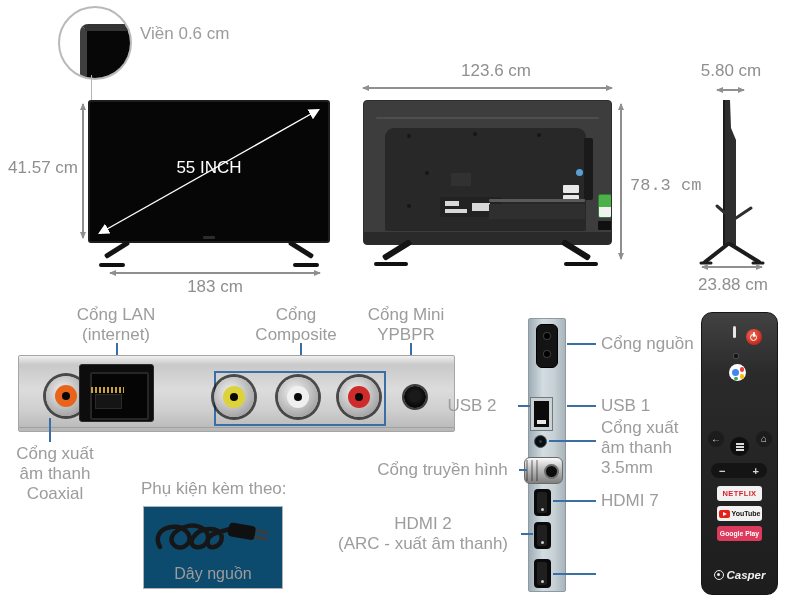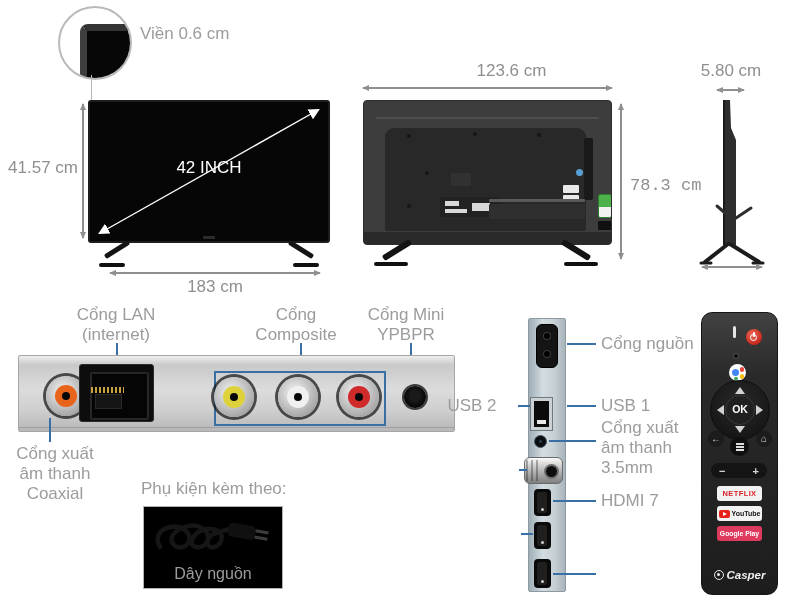--- a/index.html
+++ b/index.html
@@ -71,21 +71,21 @@
   .lan{position:absolute;left:60px;top:8px;width:75px;height:58px;background:#0d0d0d;border-radius:3px;border:1px solid #2b2b2b;box-sizing:border-box;}
   .lan .inner{position:absolute;left:10px;top:7px;width:55px;height:44px;background:#050505;border:2px solid #262626;border-radius:2px;}
   .lan .pins{position:absolute;left:11px;top:22px;width:33px;height:6px;
              background:repeating-linear-gradient(90deg,#c9a23f 0 2px,#0a0a0a 2px 4px);}
   .lan .step{position:absolute;left:15px;top:29px;width:25px;height:13px;background:#151515;border:1px solid #2a2a2a;}
   .comp-box{position:absolute;left:195px;top:15px;width:172px;height:55px;border:2px solid #3a6fa5;box-sizing:border-box;}
   .mini-jack{position:absolute;left:385px;top:30px;width:22px;height:22px;border-radius:50%;
              background:radial-gradient(circle at 50% 45%,#1a1a1a 0 30%,#060606 70%);box-shadow:0 0 0 2px #3c3c3c;}
 
   
-  .acc-box{position:absolute;left:143px;top:506px;width:140px;height:83px;border:1px solid #b3b3b3;background:#000000;box-sizing:border-box;}
+  .acc-box{position:absolute;left:143px;top:506px;width:140px;height:83px;border:1px solid #b3b3b3;background:#0c4a6e;box-sizing:border-box;}
   .acc-label{position:absolute;left:0;bottom:5px;width:100%;text-align:center;color:#9c9c9c;font-size:16px;}
 
   
   .strip{position:absolute;left:528px;top:318px;width:38px;height:274px;border:1px solid #8e9aa2;box-sizing:border-box;
          background:linear-gradient(90deg,#9fadb6,#d2dce1 38%,#c6d0d5 70%,#a9b5bc);border-radius:2px;}
   .socket{position:absolute;left:7px;top:5px;width:22px;height:44px;background:#141414;border-radius:6px;border:1px solid #000;box-sizing:border-box;}
   .socket i{position:absolute;left:7px;width:6px;height:6px;border-radius:50%;background:#000;box-shadow:0 0 0 1px #3a3a3a;}
   .usb{position:absolute;left:1px;top:78px;width:23px;height:34px;background:#ccd1d3;border:1px solid #6f7a80;box-sizing:border-box;}
   .usb::before{content:"";position:absolute;left:3px;top:3px;right:3px;bottom:3px;background:#0b0b0b;}
   .usb::after{content:"";position:absolute;left:6px;right:6px;bottom:6px;height:4px;background:#e8e8e8;}
@@ -159,32 +159,32 @@
 
   <div class="tv-front">
     <svg width="238" height="139" style="position:absolute;left:0;top:0;">
       <defs>
         <marker id="aw" viewBox="0 0 10 10" refX="8" refY="5" markerWidth="8" markerHeight="8" orient="auto-start-reverse">
           <path d="M0,0 L10,5 L0,10 z" fill="#ffffff"></path>
         </marker>
       </defs>
       <line x1="10" y1="131" x2="228" y2="8" stroke="#ffffff" stroke-width="1.4" marker-end="url(#aw)" marker-start="url(#aw)"></line>
     </svg>
-    <div class="diag-label">42 INCH</div>
+    <div class="diag-label">55 INCH</div>
     <div class="chin-mark"></div>
   </div>
   <div class="foot-blade" style="left:103px;top:247px;width:28px;height:5px;transform:rotate(-32deg);"></div>
   <div class="foot-pad" style="left:99px;top:263px;width:26px;height:4px;"></div>
   <div class="foot-blade" style="left:287px;top:247px;width:28px;height:5px;transform:rotate(32deg);"></div>
   <div class="foot-pad" style="left:293px;top:263px;width:26px;height:4px;"></div>
 
   <div class="dim-h" style="left:110px;top:272px;width:210px;"></div>
   <div class="dim" style="left:160px;top:277px;width:110px;text-align:center;">183 cm</div>
 
-  <div class="dim" style="left:444px;top:61px;width:135px;text-align:center;">123.6 cm</div>
+  <div class="dim" style="left:396px;top:61px;width:135px;text-align:right;">123.6 cm</div>
   <div class="dim-h" style="left:363px;top:87px;width:249px;"></div>
 
   <div class="tv-back">
     <div class="grille"></div>
     <div class="back-panel">
       <div class="screw" style="left:22px;top:6px;"></div>
       <div class="screw" style="left:88px;top:4px;"></div>
       <div class="screw" style="left:152px;top:5px;"></div>
       <div class="screw" style="left:22px;top:76px;"></div>
       <div class="screw" style="left:88px;top:80px;"></div>
@@ -219,20 +219,21 @@
 
   <svg class="abs" style="left:695px;top:90px;" width="80" height="185">
     <path d="M29,10 L35,10 L36,38 L41,50 L41,155 L29,155 Z" fill="#2e2e2e"></path>
     <rect x="28" y="10" width="2" height="145" fill="#1a1a1a"></rect>
     <path d="M38,130 L22,116 M38,130 L56,118" stroke="#2e2e2e" stroke-width="3" stroke-linecap="round" fill="none"></path>
     <path d="M33,154 L10,172 M35,154 L64,172" stroke="#1c1c1c" stroke-width="4" stroke-linecap="round" fill="none"></path>
     <path d="M6,173 L16,173 M58,173 L68,173" stroke="#1c1c1c" stroke-width="3" stroke-linecap="round" fill="none"></path>
   </svg>
 
   <div class="dim-h" style="left:702px;top:266px;width:60px;"></div>
+  <div class="dim" style="left:683px;top:275px;width:100px;text-align:center;">23.88 cm</div>
 
   <div class="label center" style="left:236px;top:305px;width:120px;">Cổng
 Composite</div>
   <div class="label center" style="left:56px;top:305px;width:120px;">Cổng LAN
 (internet)</div>
   <div class="label center" style="left:346px;top:305px;width:120px;">Cổng Mini
 YPBPR</div>
   <div class="ptr v" style="left:116px;top:343px;height:40px;"></div>
   <div class="ptr v" style="left:300px;top:343px;height:27px;"></div>
   <div class="ptr v" style="left:410px;top:343px;height:41px;"></div>
@@ -307,41 +308,37 @@
 
   <div class="ptr h" style="left:553px;top:500px;width:43px;"></div>
   <div class="label" style="left:601px;top:491px;">HDMI 7</div>
 
   <div class="ptr h" style="left:553px;top:573px;width:43px;"></div>
   <div class="label" style="left:593px;top:564px;margin-top:38px;">HDMI 3</div>
 
   <div class="label right" style="left:430px;top:396px;width:84px;">USB 2</div>
   <div class="ptr h" style="left:518px;top:405px;width:12px;"></div>
 
+  <div class="label right" style="left:370px;top:460px;width:145px;">Cổng truyền hình</div>
   <div class="ptr h" style="left:519px;top:469px;width:8px;"></div>
 
+  <div class="label right" style="left:328px;top:514px;width:190px;">HDMI 2
+(ARC - xuất âm thanh)</div>
   <div class="ptr h" style="left:521px;top:533px;width:12px;"></div>
 
   <div class="remote">
     <div class="mic-slit"></div>
     <div class="pwr"></div>
     <div class="mic-hole"></div>
     <div class="assist">
       <i style="left:3px;top:5px;width:7px;height:7px;background:#4285f4;"></i>
       <i style="left:10.5px;top:3px;width:4.5px;height:4.5px;background:#ea4335;"></i>
       <i style="left:10.5px;top:10px;width:4.5px;height:4.5px;background:#fbbc05;"></i>
       <i style="left:5px;top:12.5px;width:3.5px;height:3.5px;background:#34a853;"></i>
     </div>
-    <div class="dpad">
-      <div class="tri up"></div>
-      <div class="tri dn"></div>
-      <div class="tri lf"></div>
-      <div class="tri rt"></div>
-      <div class="okbtn">OK</div>
-    </div>
     <div class="navbtn nav-back">←</div>
     <div class="navbtn nav-menu">
         <span class="menu-bars"></span>
       </div>
     <div class="navbtn nav-home">⌂</div>
     <div class="vol">
       <span>−</span>
       <span>+</span>
     </div>
     <div class="appbtn bt-netflix">NETFLIX</div>

